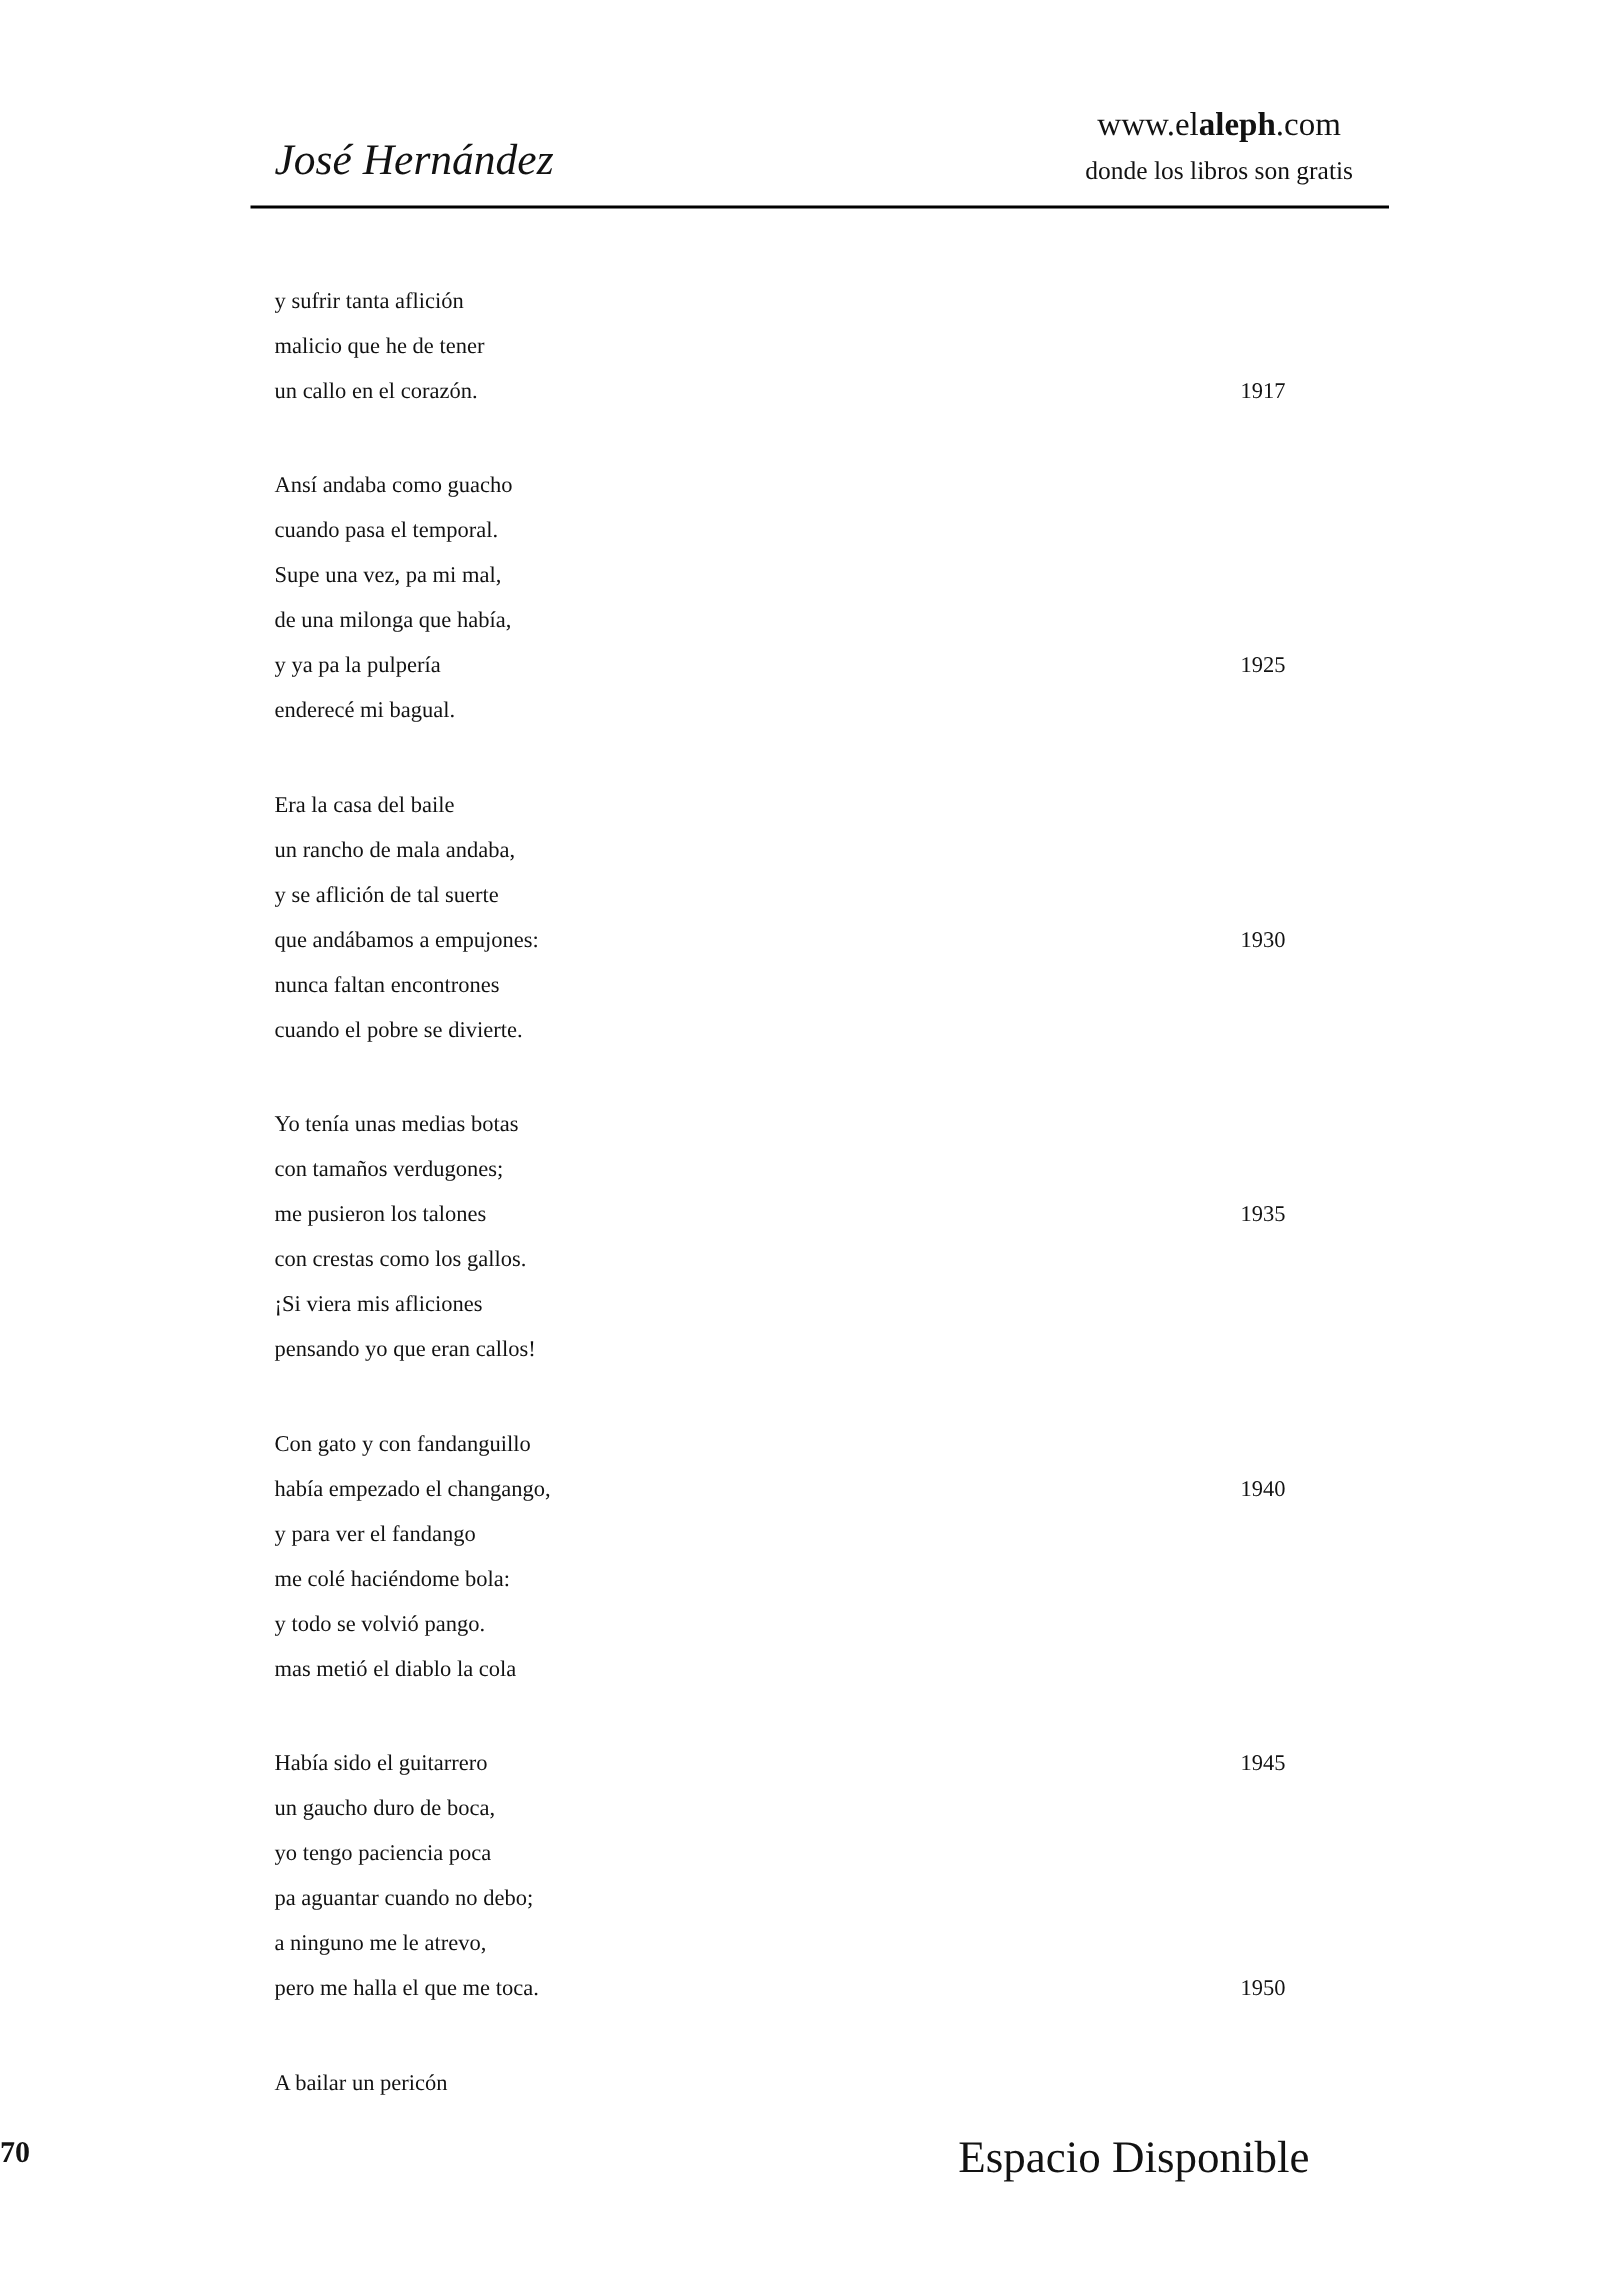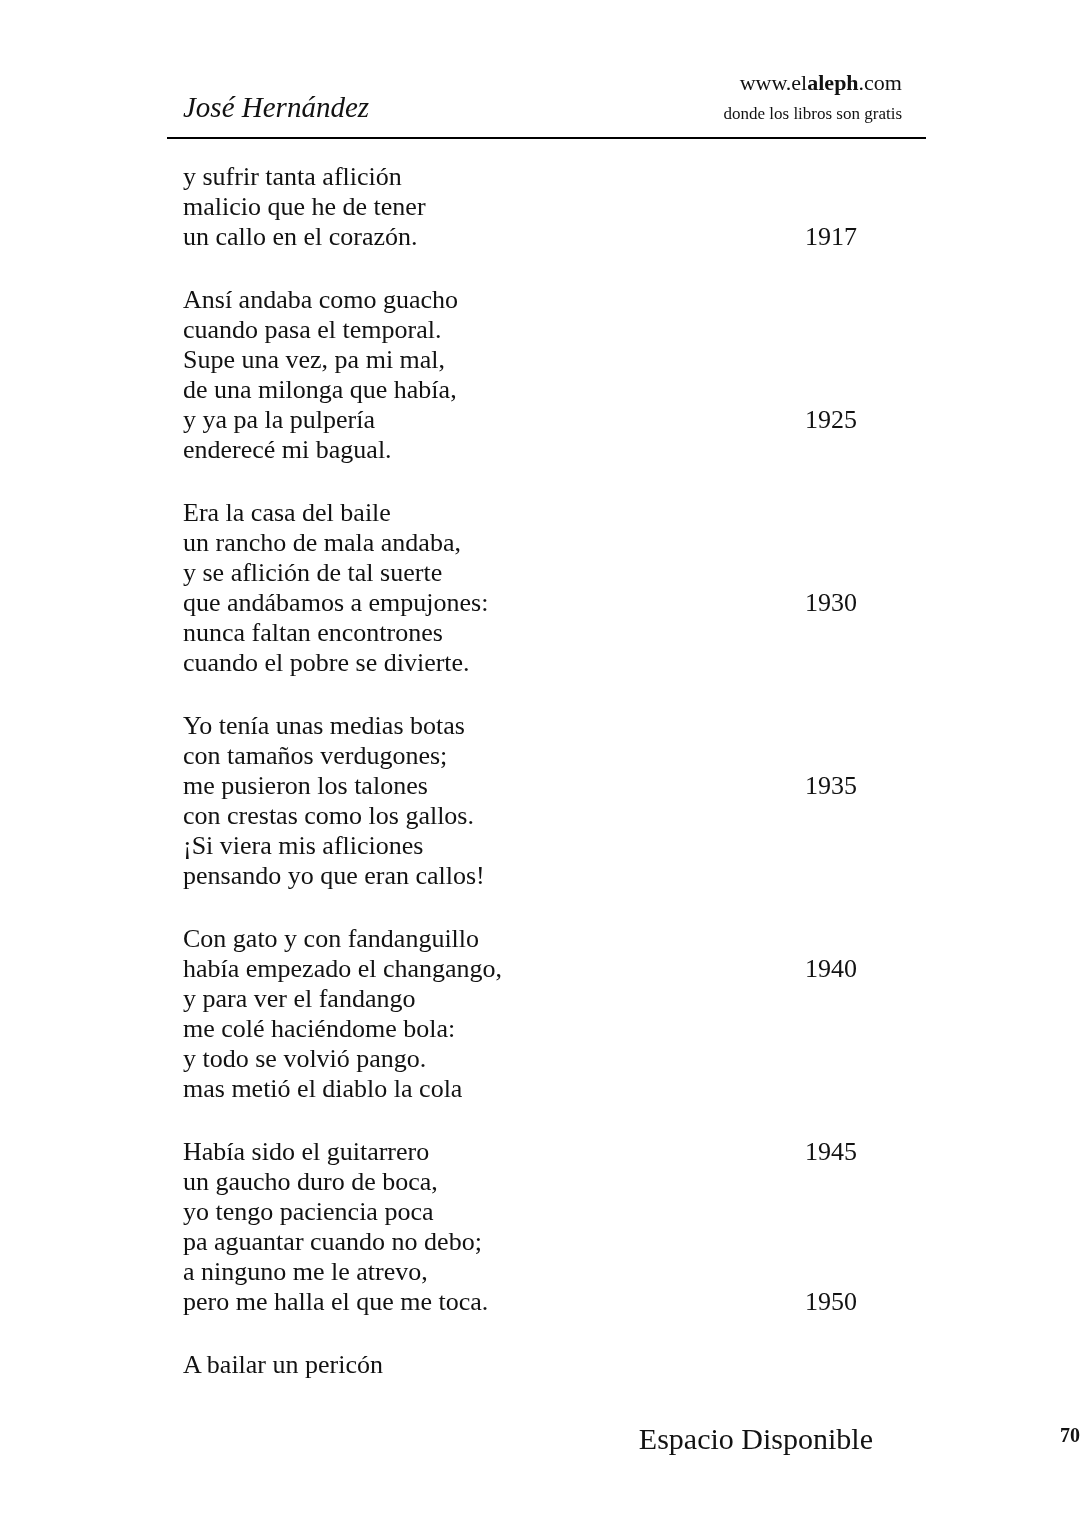--- a/index.html
+++ b/index.html
@@ -18,44 +18,45 @@
     display: flex;
     justify-content: space-between;
     align-items: flex-end;
     padding: 70px 178px 10px 183px;
   }
   .author {
     font-style: italic;
     font-size: 29px;
     line-height: 1.2;
   }
-  .site-block { text-align: right; }
+  .site-block { text-align: center; }
   .site-name { font-size: 22px; line-height: 1.2; }
   .site-name .bold { font-weight: bold; }
   .tagline { font-size: 17px; line-height: 1.2; margin-top: 8px; }
   .rule {
     height: 2px;
     background: #000000;
     margin: 2px 154px 0 167px;
   }
   .poem {
     padding: 23px 223px 0 183px;
-    font-size: 26px;
+    font-size: 15px;
     line-height: 30px;
+    margin-top: 24px;
   }
   .stanza { margin-bottom: 33px; }
   .poem-line { display: flex; }
   .line-text { white-space: pre; }
   .line-number { margin-left: auto; }
   .footer-pagenum {
     position: absolute;
     top: 1424px;
     left: 0;
     right: 0;
-    text-align: right;
+    text-align: left;
     font-weight: bold;
     font-size: 20px;
   }
   .footer-watermark {
     position: absolute;
     top: 1422px;
     right: 207px;
     font-size: 30px;
   }
 </style>

